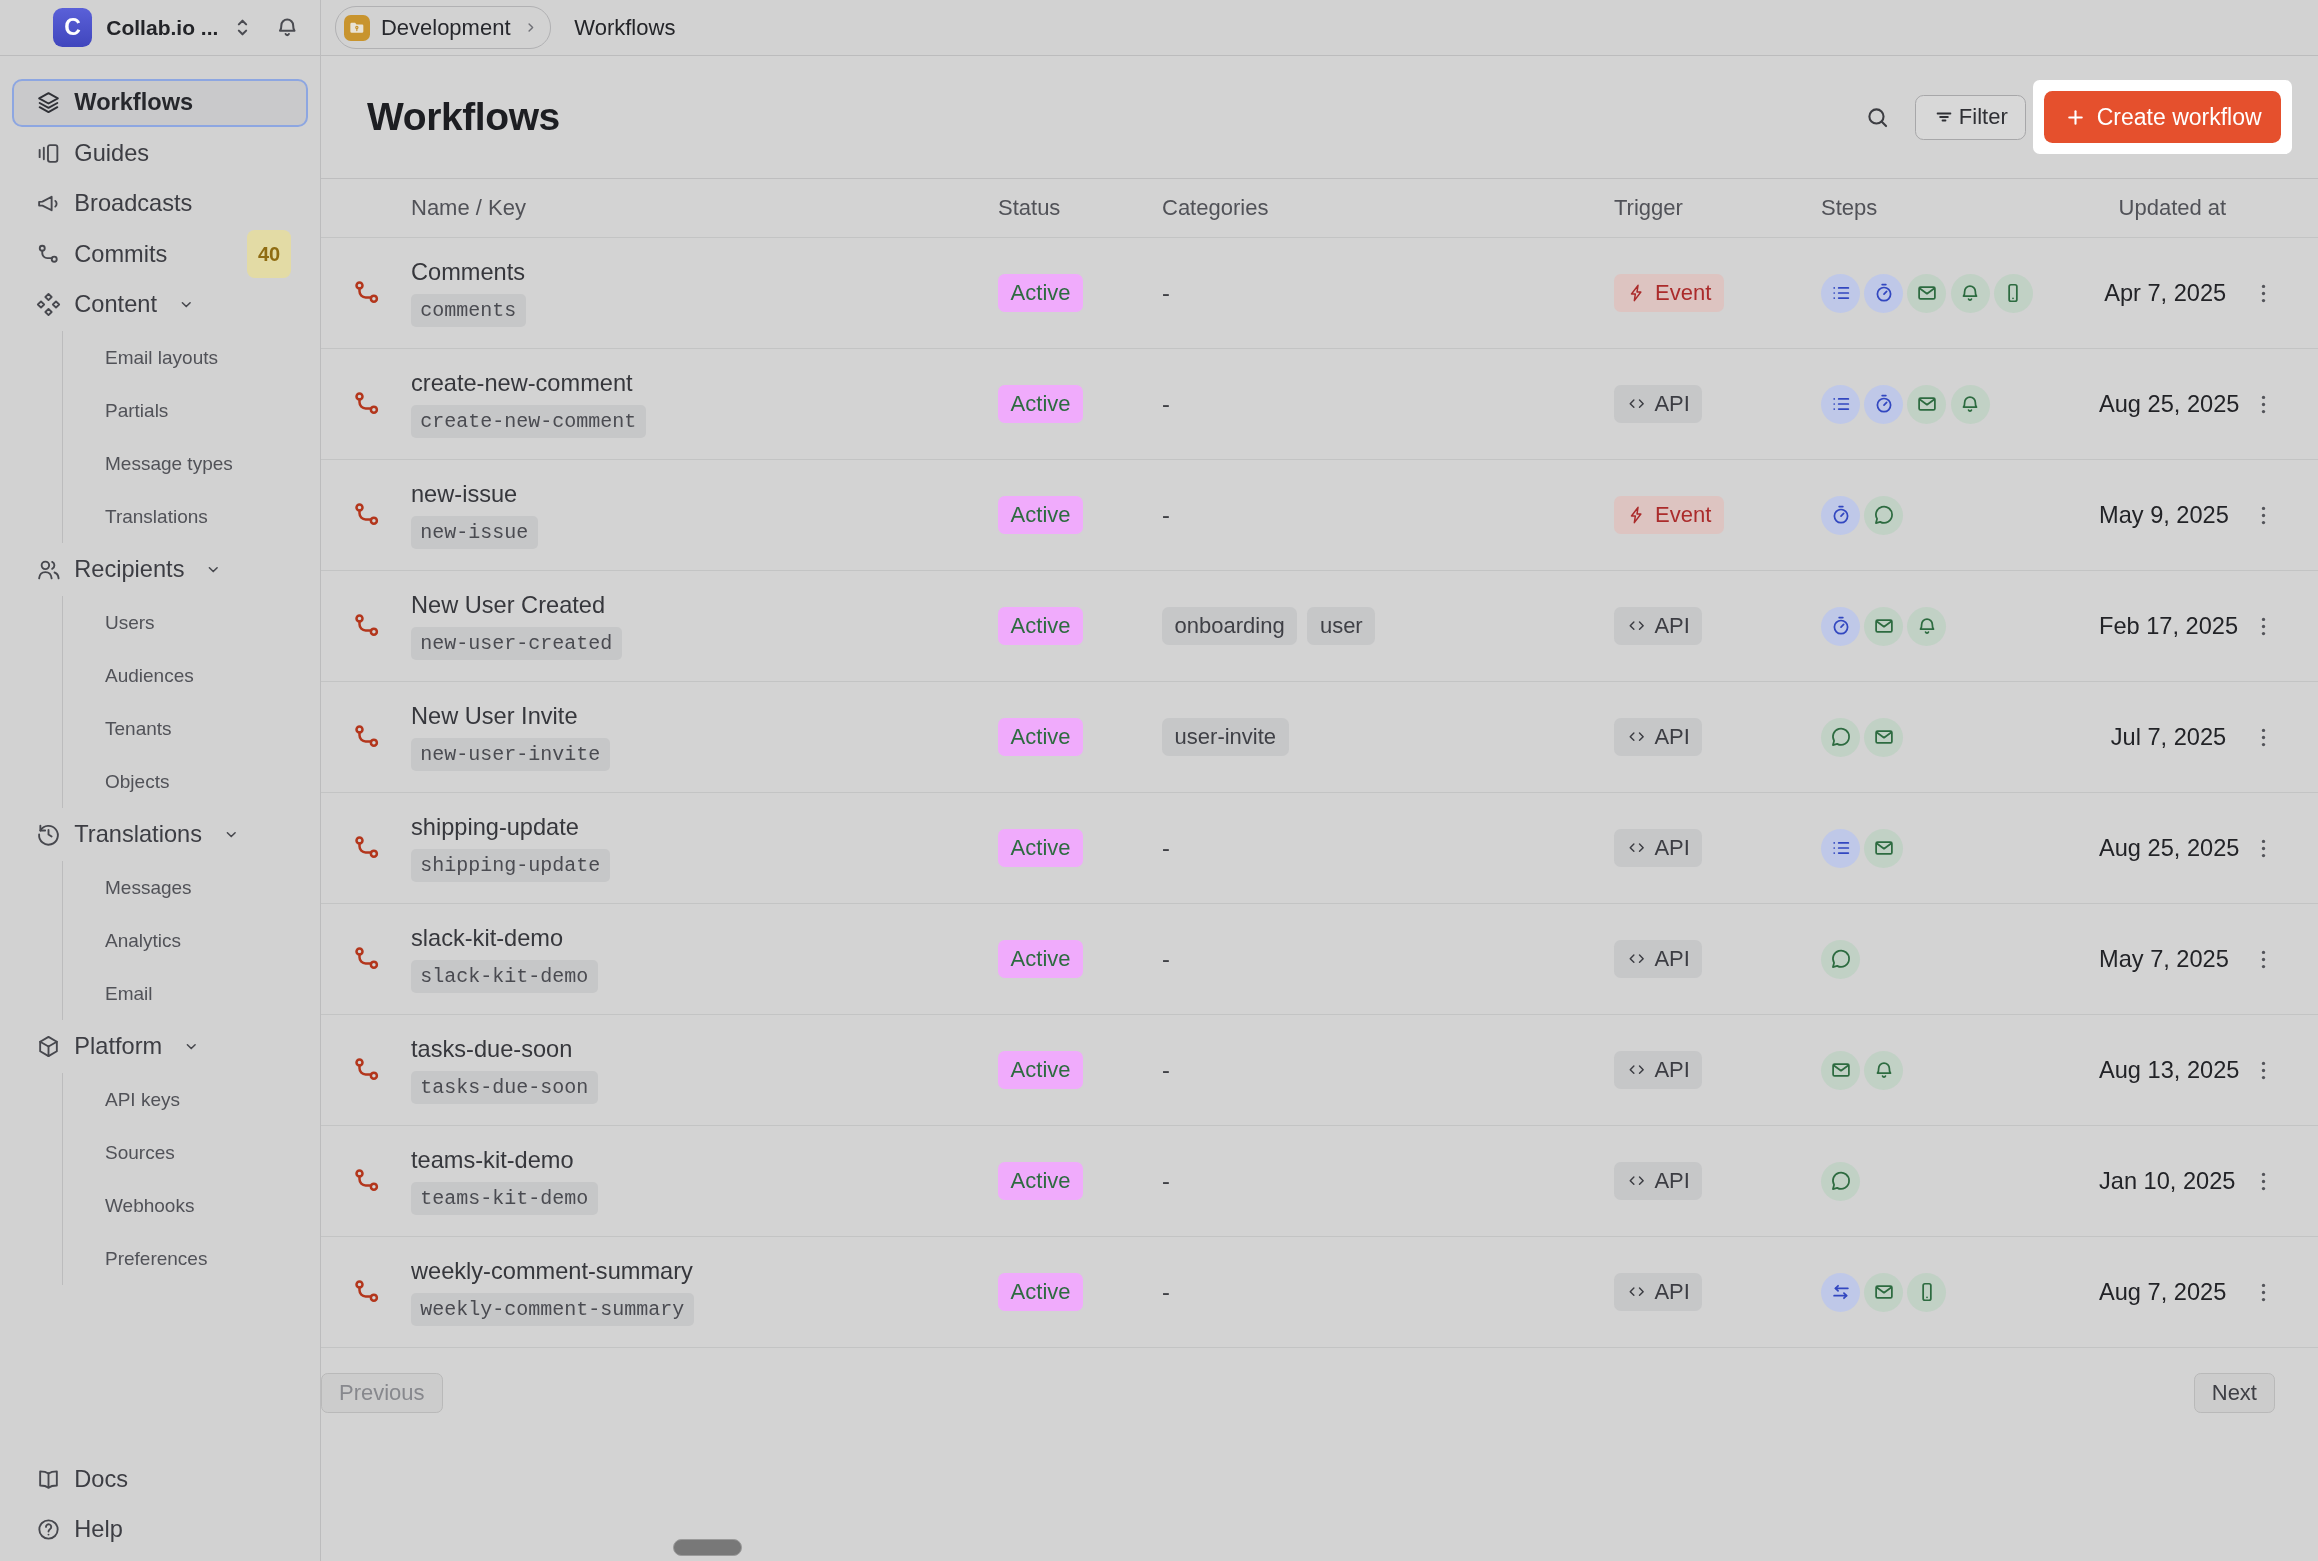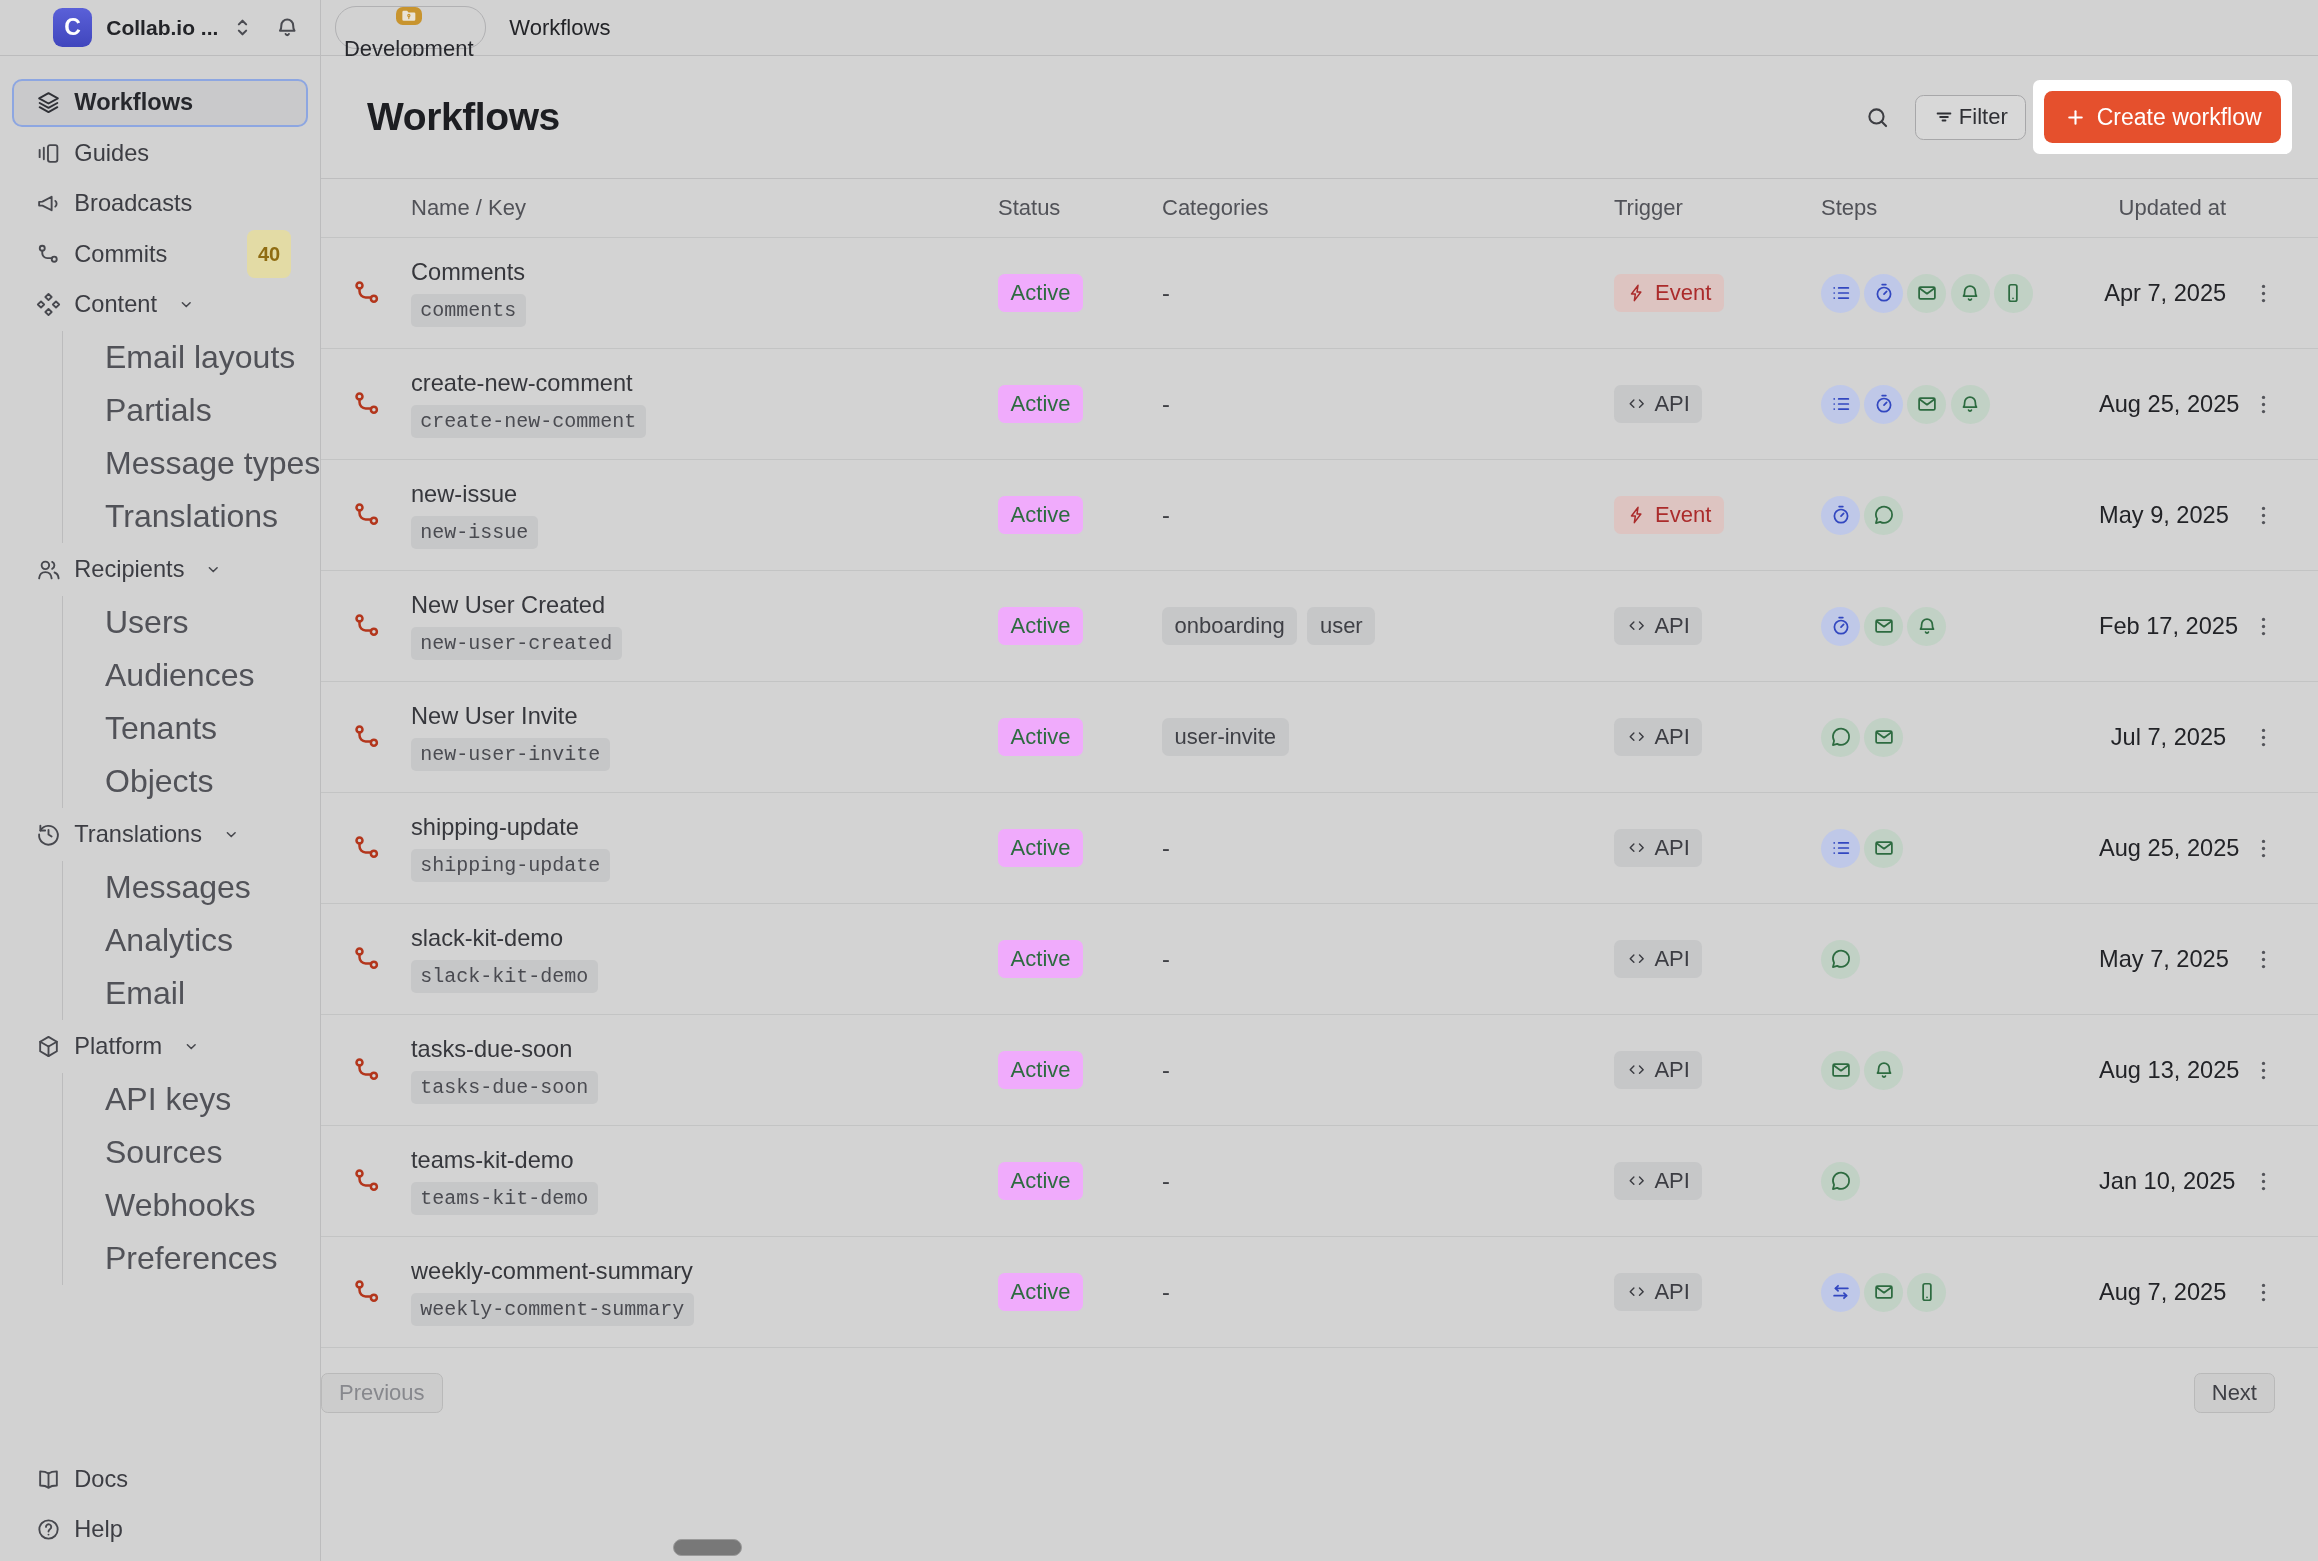--- a/index.html
+++ b/index.html
@@ -38,21 +38,21 @@
   .topbar{
     grid-column:2;grid-row:1;
     display:flex;align-items:center;
     padding-left:14.3px;
     border-bottom:0.8px solid #bcbcbd;
     background:#d2d2d2;
   }
   .crumb-pill{
     display:flex;align-items:center;gap:11px;
     height:41px;border:0.8px solid #b1b1b3;border-radius:21px;
-    padding:0 11.8px 0 7.6px;background:transparent;cursor:pointer;flex-direction:column;
+    padding:0 11.8px 0 7.6px;background:transparent;cursor:pointer;
   }
   .env-icon-box{
     width:26px;height:26px;border-radius:6.7px;background:#c8942e;
     display:flex;align-items:center;justify-content:center;color:#e9e3d6;
   }
   .crumb-env{font-size:22px;font-weight:500;color:#27282d;}
   .crumb-sep{color:#6f7076;}
   .crumb-page{font-size:22px;font-weight:500;color:#232428;margin-left:23px;}
   
   .sidebar{
@@ -81,21 +81,21 @@
   .nav-chev{margin-left:20px;color:#55565c;}
   .nav-badge{
     margin-left:auto;height:48px;padding:0 11px;border-radius:7.6px;
     background:#e3dba5;color:#8f6c12;
     font-size:20px;font-weight:700;
     display:flex;align-items:center;
   }
   .nav-children{margin-left:62px;border-left:0.8px solid #bcbcbd;}
   .nav-child{
     height:53px;display:flex;align-items:center;
-    padding-left:42px;font-size:32px;color:#515258;cursor:pointer;white-space:nowrap;
+    padding-left:42px;font-size:19px;color:#515258;cursor:pointer;white-space:nowrap;
   }
   .sb-foot{padding:0 11.8px 5px 11.8px;}
   .sb-foot .nav-item{margin:2.5px 0;}
   
   .main{grid-column:2;grid-row:2;background:#d3d3d3;overflow:hidden;display:flex;flex-direction:column;}
   .page-head{
     height:122px;flex:0 0 auto;
     display:flex;align-items:center;
     padding:0 27px 0 46px;
   }

